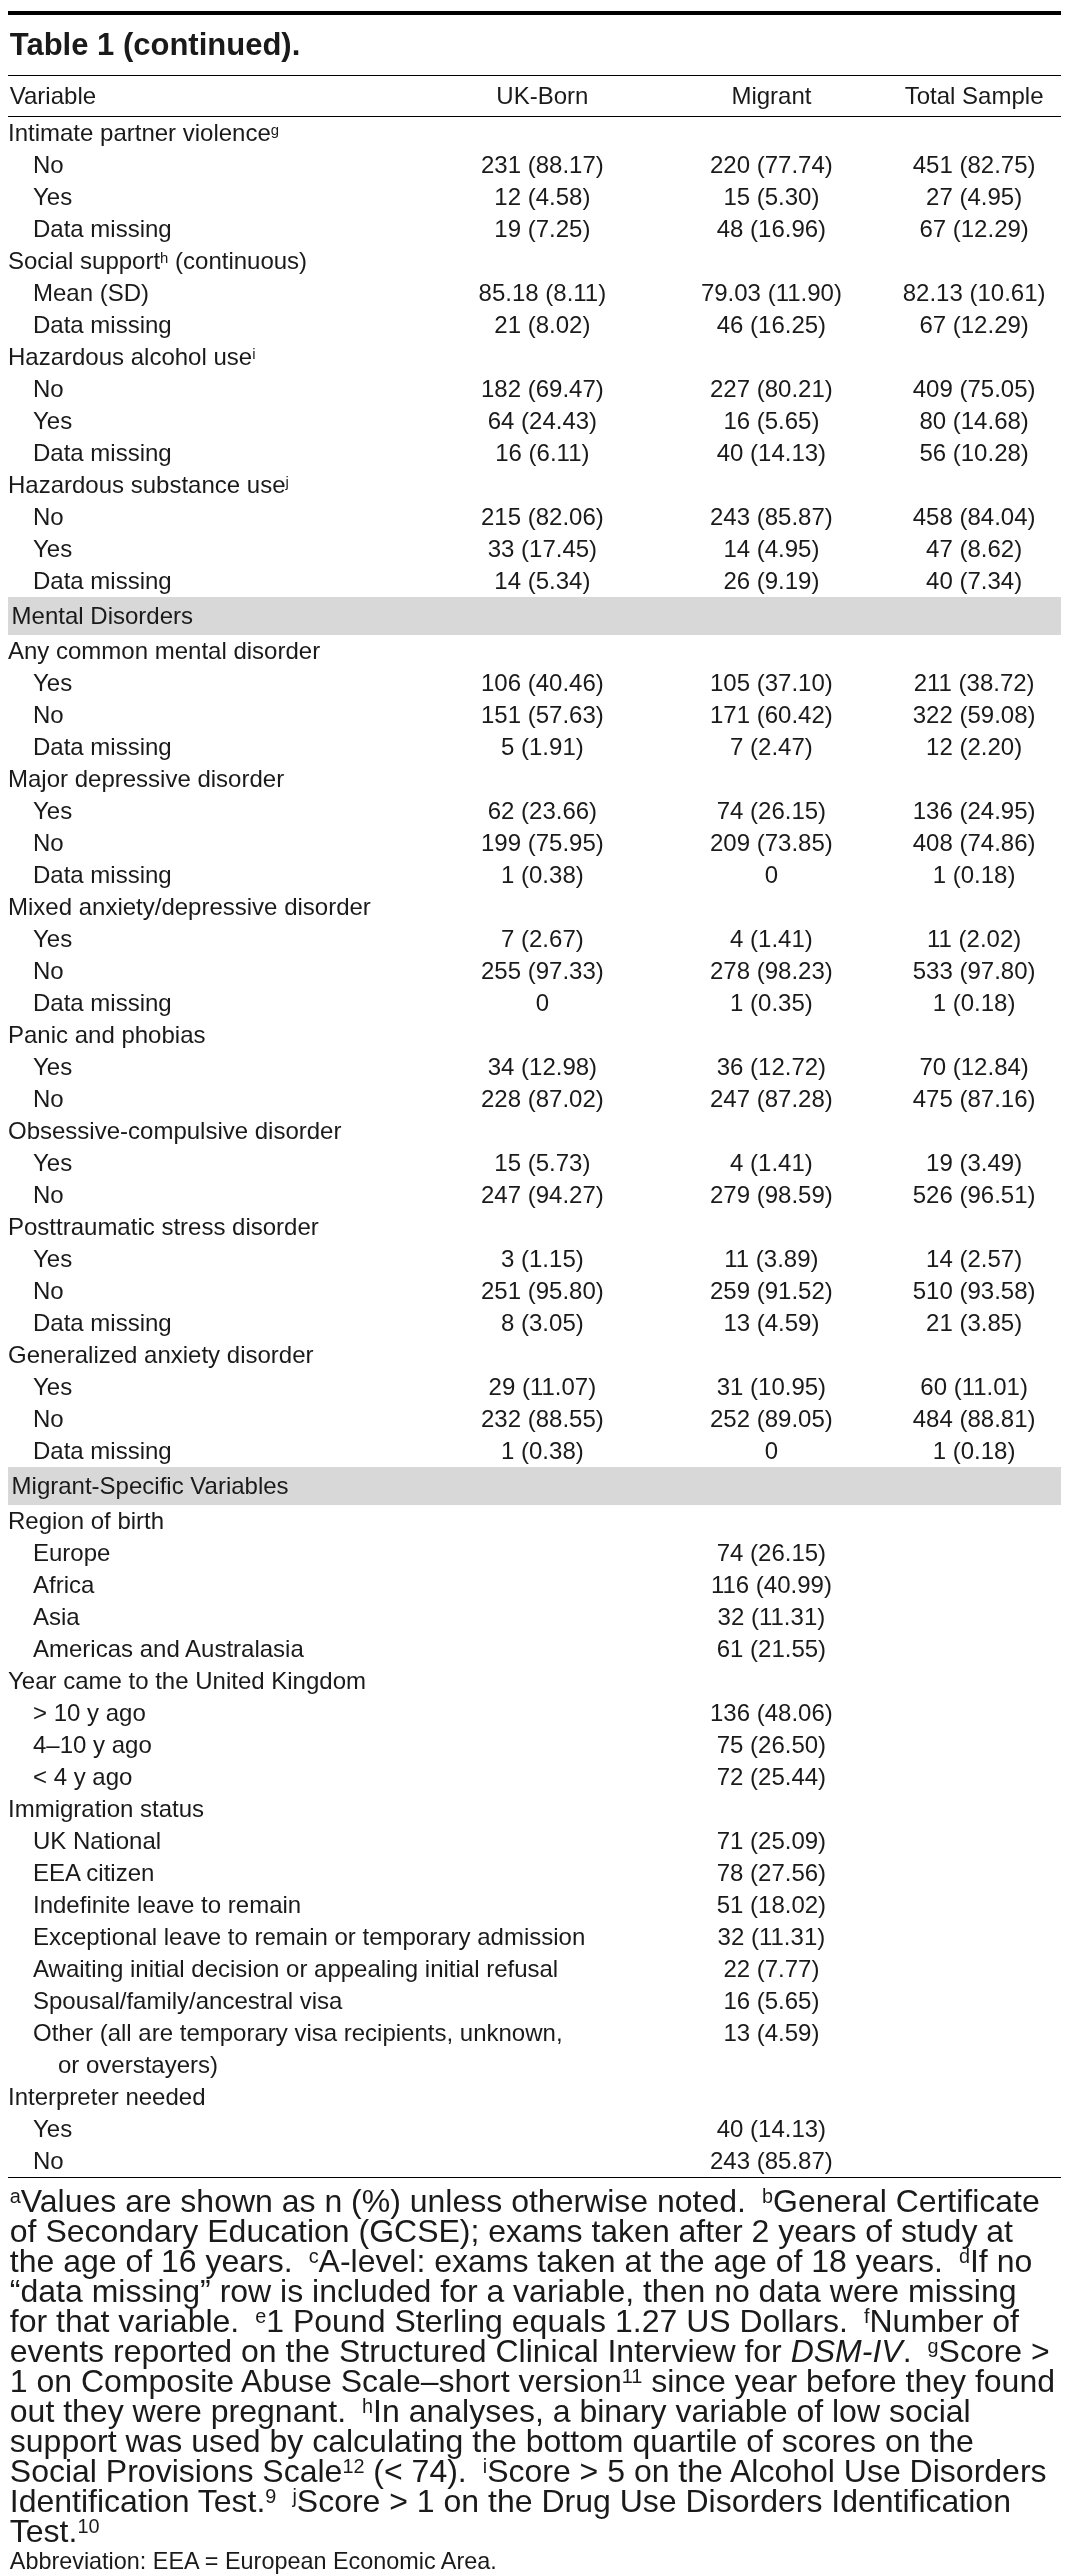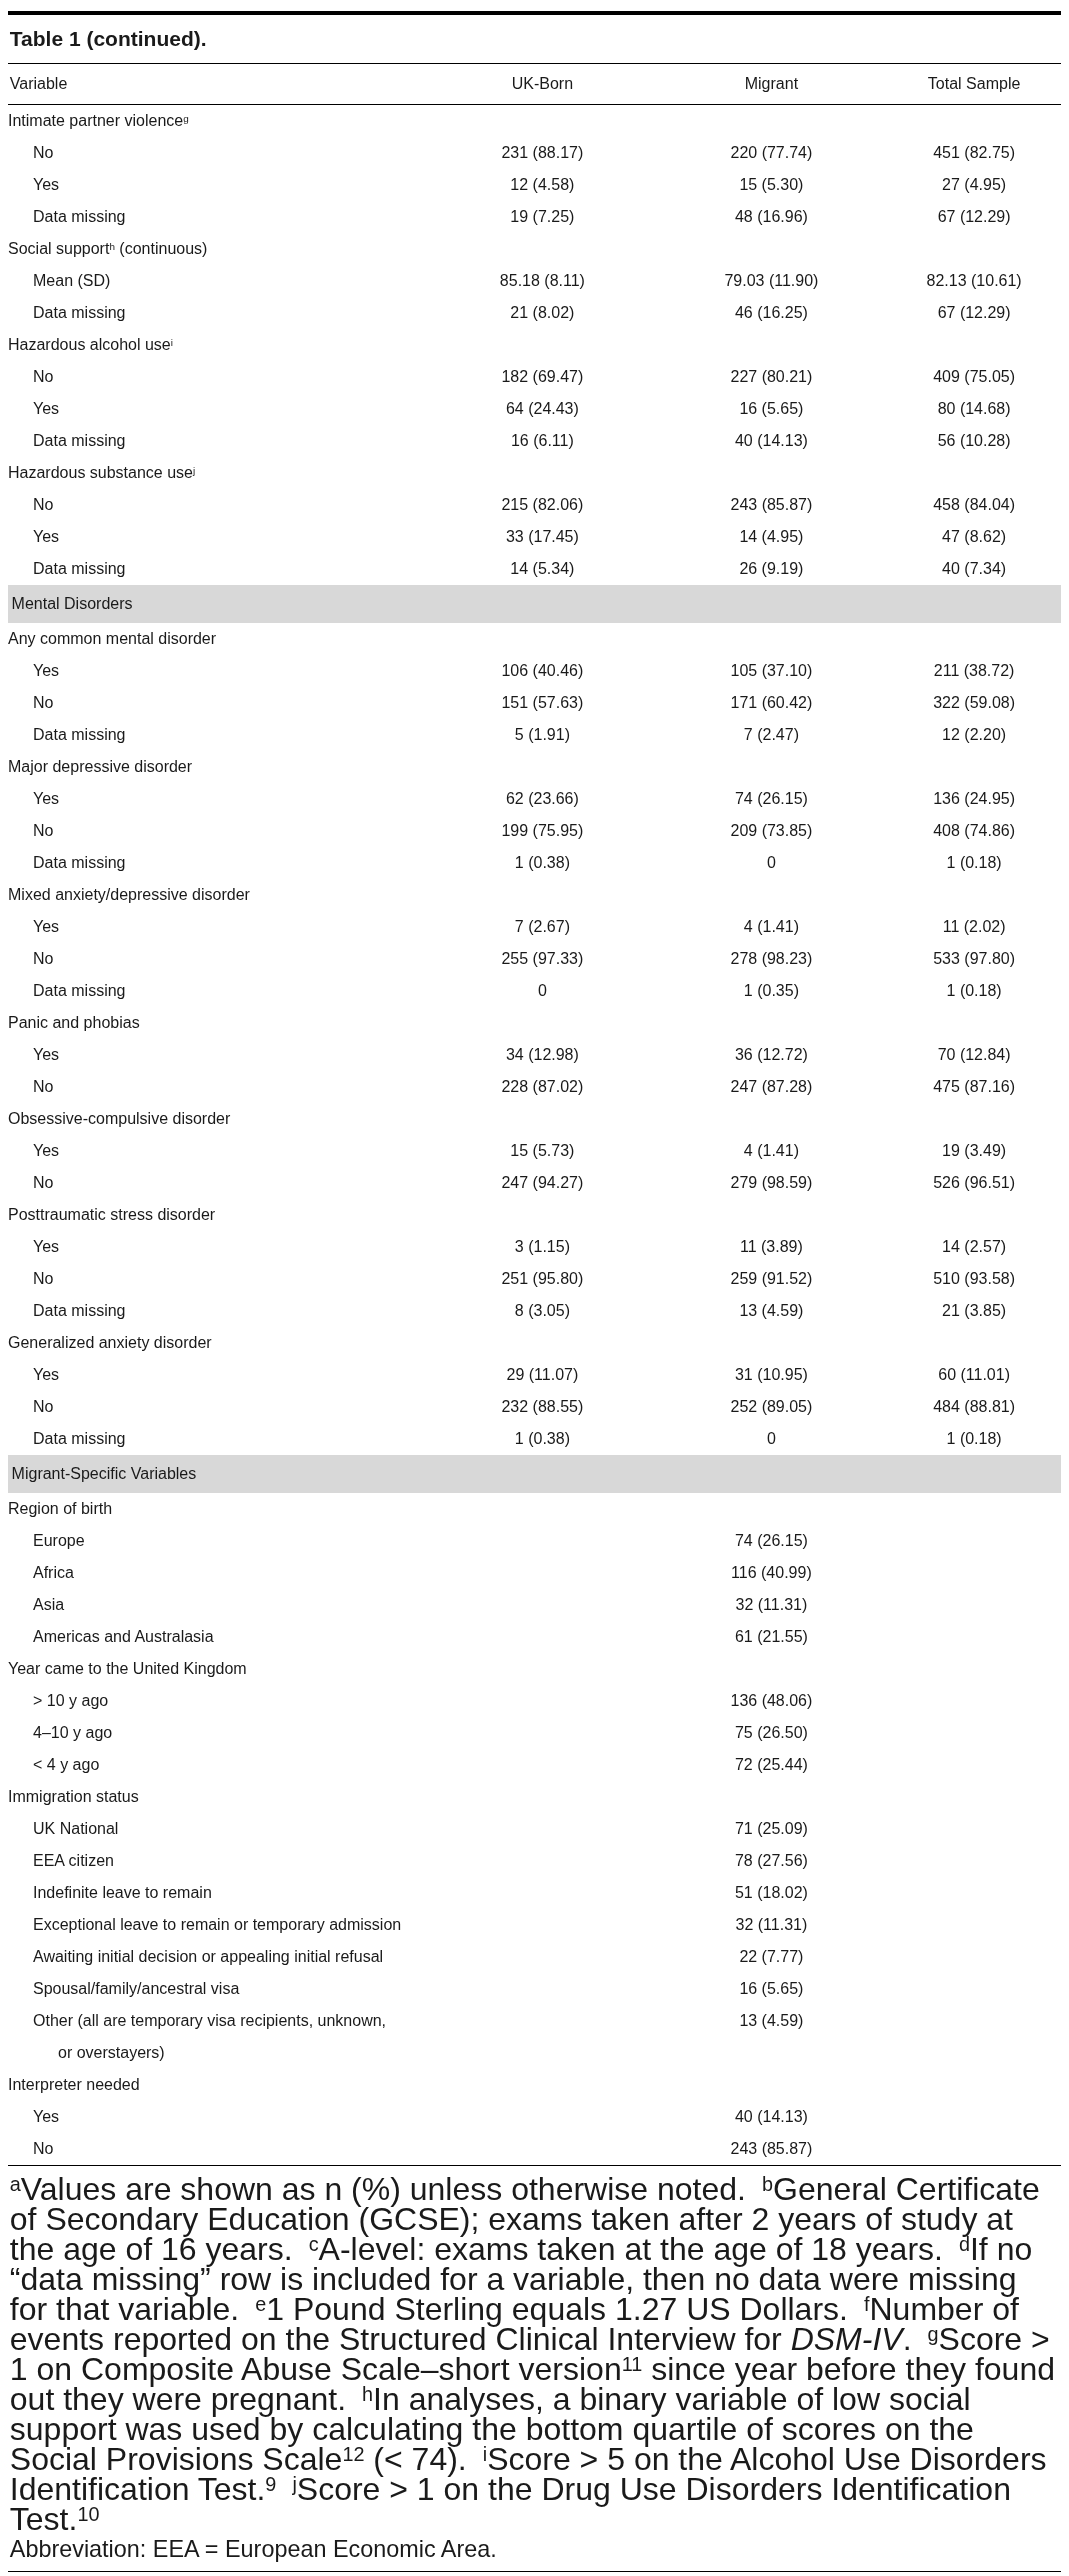--- a/index.html
+++ b/index.html
@@ -8,32 +8,32 @@
     width: 1069px;
     font-family: "Liberation Sans", "DejaVu Sans", sans-serif;
     color: #1a1a1a;
   }
   .page { padding: 10.8px 8px 9px 8px; }
 
   .rule { height: 0; border-top: 1.8px solid #000; }
   .rule-top { border-top-width: 4.5px; }
 
   .title {
-    font-size: 21px;
+    font-size: 31px;
     font-weight: bold;
     margin: 0;
     padding: 10.8px 0 12.6px 1.8px;
     line-height: 1.2;
   }
 
   table.t {
     width: 100%;
     border-collapse: collapse;
     table-layout: fixed;
-    font-size: 16px;
+    font-size: 24px;
   }
   table.t th {
     font-weight: normal;
     text-align: center;
     line-height: 40px;
     padding: 0;
     border-bottom: 1.8px solid #000;
     white-space: nowrap;
   }
   table.t th.h-label { text-align: left; padding-left: 1.8px; }

